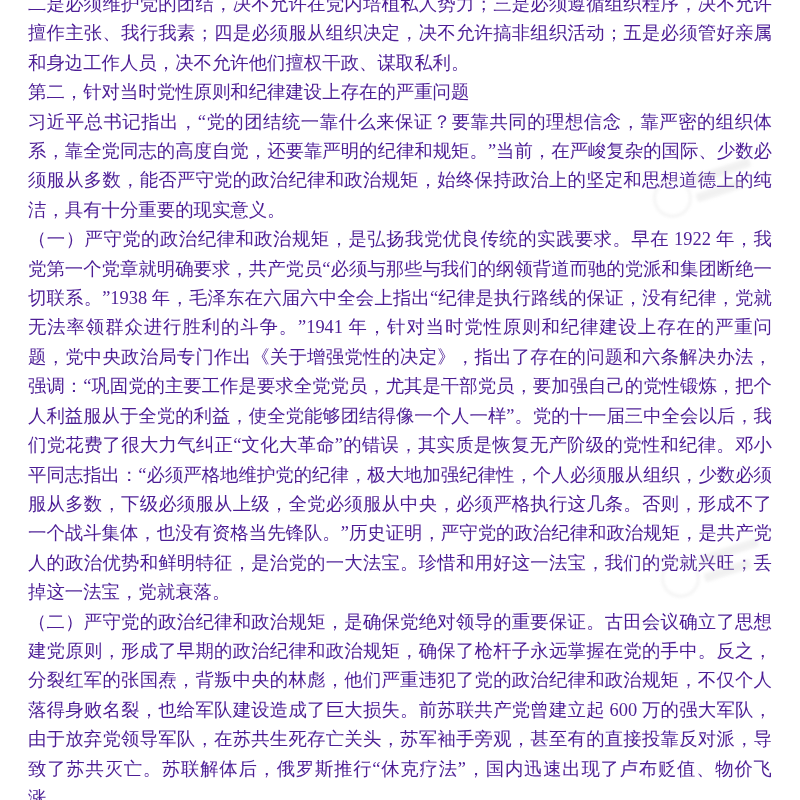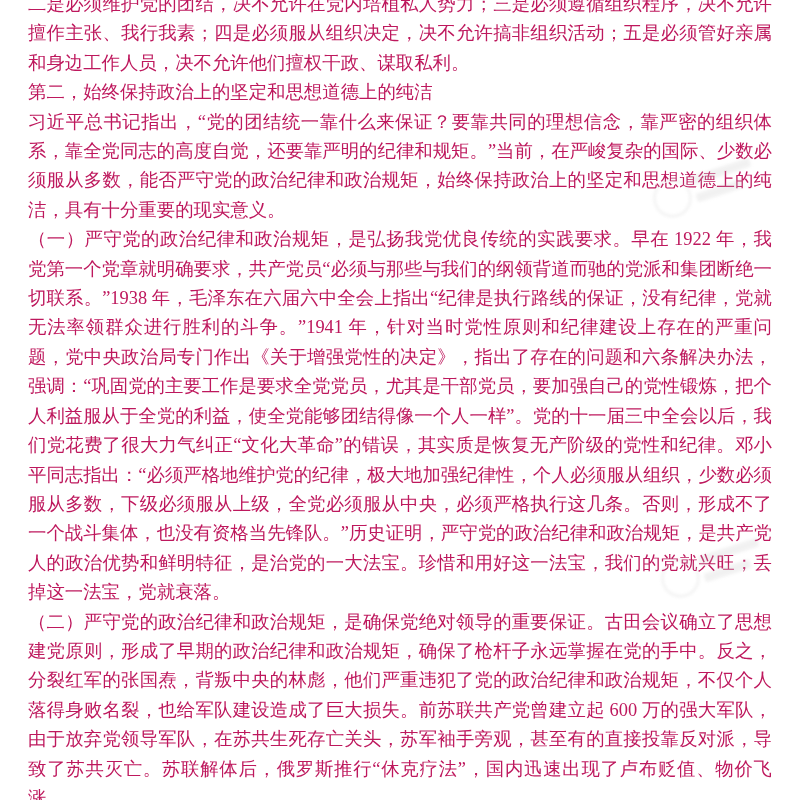--- a/index.html
+++ b/index.html
@@ -7,21 +7,21 @@
     padding: 0;
     background: #ffffff;
   }
   .page {
     position: relative;
     width: 800px;
     height: 800px;
     background: #ffffff;
     overflow: hidden;
     font-family: "Liberation Serif", "DejaVu Serif", serif;
-    color: #be185d;
+    color: #4c1d95;
   }
   .text-block {
     position: absolute;
     left: 28px;
     right: 28px;
     top: -10px;
   }
   .text-block p {
     margin: 0;
     padding: 0;
@@ -63,21 +63,21 @@
   .wm-1 { left: 652px; top: 158px; }
   .wm-2 { left: 660px; top: 538px; }
 </style>
 </head>
 <body>
 
 <div class="page">
 
   <div class="text-block">
     <p>二是必须维护党的团结，决不允许在党内培植私人势力；三是必须遵循组织程序，决不允许擅作主张、我行我素；四是必须服从组织决定，决不允许搞非组织活动；五是必须管好亲属和身边工作人员，决不允许他们擅权干政、谋取私利。</p>
-    <p>第二，始终保持政治上的坚定和思想道德上的纯洁</p>
+    <p>第二，针对当时党性原则和纪律建设上存在的严重问题</p>
     <p>习近平总书记指出，“党的团结统一靠什么来保证？要靠共同的理想信念，靠严密的组织体系，靠全党同志的高度自觉，还要靠严明的纪律和规矩。”当前，在严峻复杂的国际、少数必须服从多数，能否严守党的政治纪律和政治规矩，始终保持政治上的坚定和思想道德上的纯洁，具有十分重要的现实意义。</p>
     <p>（一）严守党的政治纪律和政治规矩，是弘扬我党优良传统的实践要求。早在 1922 年，我党第一个党章就明确要求，共产党员“必须与那些与我们的纲领背道而驰的党派和集团断绝一切联系。”1938 年，毛泽东在六届六中全会上指出“纪律是执行路线的保证，没有纪律，党就无法率领群众进行胜利的斗争。”1941 年，针对当时党性原则和纪律建设上存在的严重问题，党中央政治局专门作出《关于增强党性的决定》，指出了存在的问题和六条解决办法，强调：“巩固党的主要工作是要求全党党员，尤其是干部党员，要加强自己的党性锻炼，把个人利益服从于全党的利益，使全党能够团结得像一个人一样”。党的十一届三中全会以后，我们党花费了很大力气纠正“文化大革命”的错误，其实质是恢复无产阶级的党性和纪律。邓小平同志指出：“必须严格地维护党的纪律，极大地加强纪律性，个人必须服从组织，少数必须服从多数，下级必须服从上级，全党必须服从中央，必须严格执行这几条。否则，形成不了一个战斗集体，也没有资格当先锋队。”历史证明，严守党的政治纪律和政治规矩，是共产党人的政治优势和鲜明特征，是治党的一大法宝。珍惜和用好这一法宝，我们的党就兴旺；丢掉这一法宝，党就衰落。</p>
     <p>（二）严守党的政治纪律和政治规矩，是确保党绝对领导的重要保证。古田会议确立了思想建党原则，形成了早期的政治纪律和政治规矩，确保了枪杆子永远掌握在党的手中。反之，分裂红军的张国焘，背叛中央的林彪，他们严重违犯了党的政治纪律和政治规矩，不仅个人落得身败名裂，也给军队建设造成了巨大损失。前苏联共产党曾建立起 600 万的强大军队，由于放弃党领导军队，在苏共生死存亡关头，苏军袖手旁观，甚至有的直接投靠反对派，导致了苏共灭亡。苏联解体后，俄罗斯推行“休克疗法”，国内迅速出现了卢布贬值、物价飞涨、</p>
   </div>
 
   <div class="watermark wm-1">
     <span class="wm-circle"></span>
     <span class="wm-bar1"></span>
     <span class="wm-bar2"></span>
   </div>

